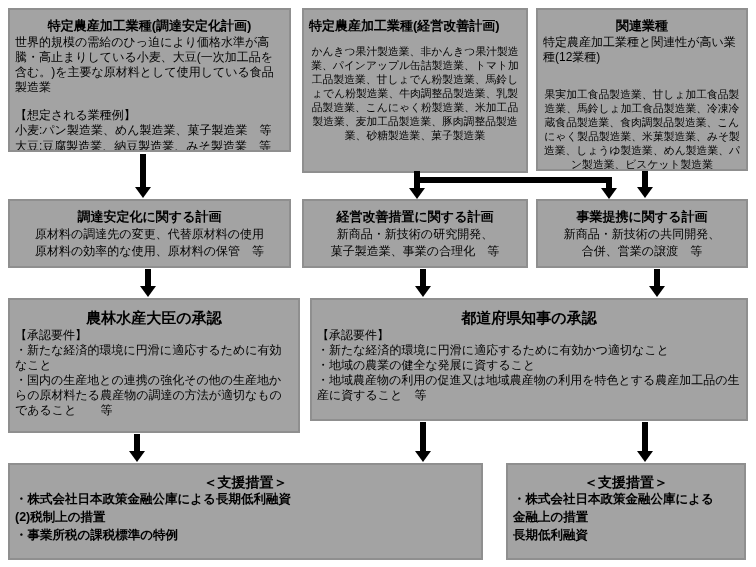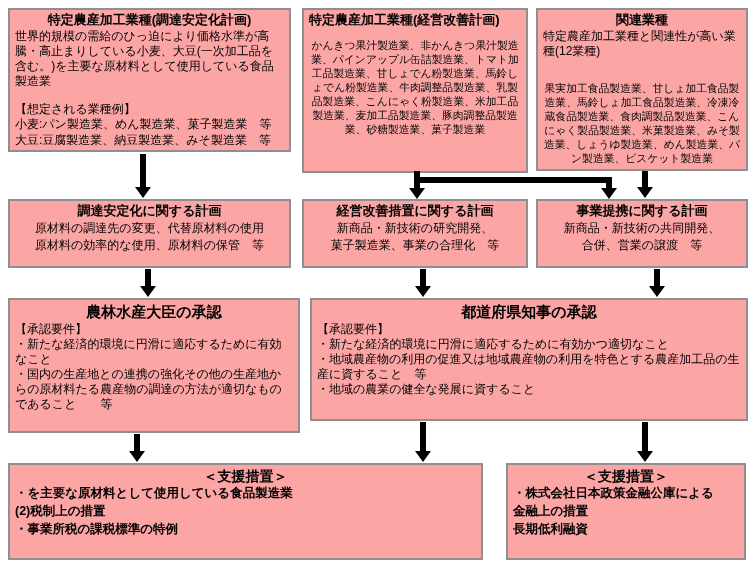--- a/index.html
+++ b/index.html
@@ -2,22 +2,22 @@
 <html><head>
 <meta charset="utf-8">
 <style>
   html,body{margin:0;padding:0;}
   body{
     width:756px;height:567px;position:relative;background:#ffffff;
     font-family:"Liberation Sans","DejaVu Sans",sans-serif;
     color:#000;
   }
   .box{
-    position:absolute;background:#fca5a5;border:2px solid #8f8f8f;
-    box-sizing:border-box;padding:2px 5px;overflow:hidden;
+    position:absolute;background:#a3a3a3;border:2px solid #8f8f8f;
+    box-sizing:border-box;padding:8px 5px;overflow:hidden;
   }
   .ttl{font-weight:bold;font-size:13px;text-align:center;white-space:nowrap;line-height:1.3;}
   .ttl-lg{font-weight:bold;font-size:15px;text-align:center;white-space:nowrap;line-height:1.3;}
   .body-txt{font-size:12px;line-height:1.26;text-align:left;}
   .list-txt{font-size:10.8px;line-height:1.3;text-align:center;margin-top:9px;}
   .center-line{font-size:12px;line-height:1.45;text-align:center;}
   .gap{height:13px;}
   .bold-line{font-size:12.5px;font-weight:bold;line-height:1.42;text-align:left;}
   
   .varrow{position:absolute;width:16px;}
@@ -133,40 +133,40 @@
   <div class="ttl-lg">農林水産大臣の承認</div>
   <div class="body-txt">【承認要件】</div>
   <div class="body-txt">・新たな経済的環境に円滑に適応するために有効なこと</div>
   <div class="body-txt">・国内の生産地との連携の強化その他の生産地からの原材料たる農産物の調達の方法が適切なものであること　　等</div>
 </div>
 
 <div class="box" id="a2">
   <div class="ttl-lg">都道府県知事の承認</div>
   <div class="body-txt">【承認要件】</div>
   <div class="body-txt">・新たな経済的環境に円滑に適応するために有効かつ適切なこと</div>
+  <div class="body-txt">・地域の農業の健全な発展に資すること</div>
   <div class="body-txt">・地域農産物の利用の促進又は地域農産物の利用を特色とする農産加工品の生産に資すること　等</div>
-  <div class="body-txt">・地域の農業の健全な発展に資すること</div>
 </div>
 
 <div class="varrow" id="ar-c1">
     <div class="stem"></div>
     <div class="head"></div>
   </div>
 <div class="varrow" id="ar-c2">
     <div class="stem"></div>
     <div class="head"></div>
   </div>
 <div class="varrow" id="ar-c3">
     <div class="stem"></div>
     <div class="head"></div>
   </div>
 
 <div class="box" id="s1">
   <div class="ttl" style="font-size:14px;">＜支援措置＞</div>
-  <div class="bold-line">・を主要な原材料として使用している食品製造業</div>
+  <div class="bold-line">・株式会社日本政策金融公庫による長期低利融資</div>
   <div class="bold-line">(2)税制上の措置</div>
   <div class="bold-line">・事業所税の課税標準の特例</div>
 </div>
 
 <div class="box" id="s2">
   <div class="ttl" style="font-size:14px;">＜支援措置＞</div>
   <div class="bold-line">・株式会社日本政策金融公庫による</div>
   <div class="bold-line">金融上の措置</div>
   <div class="bold-line">長期低利融資</div>
 </div>

